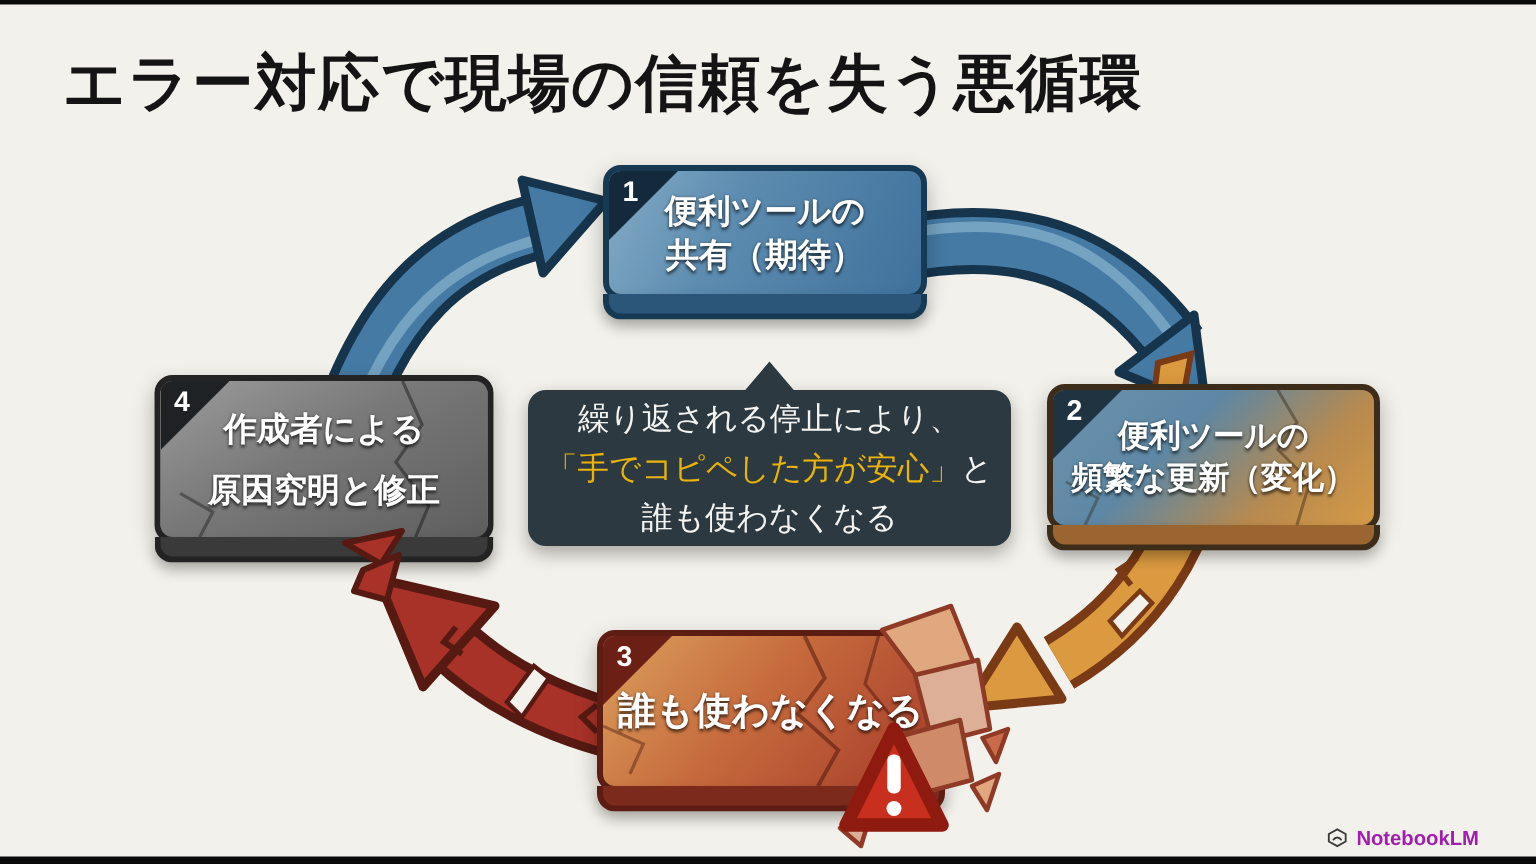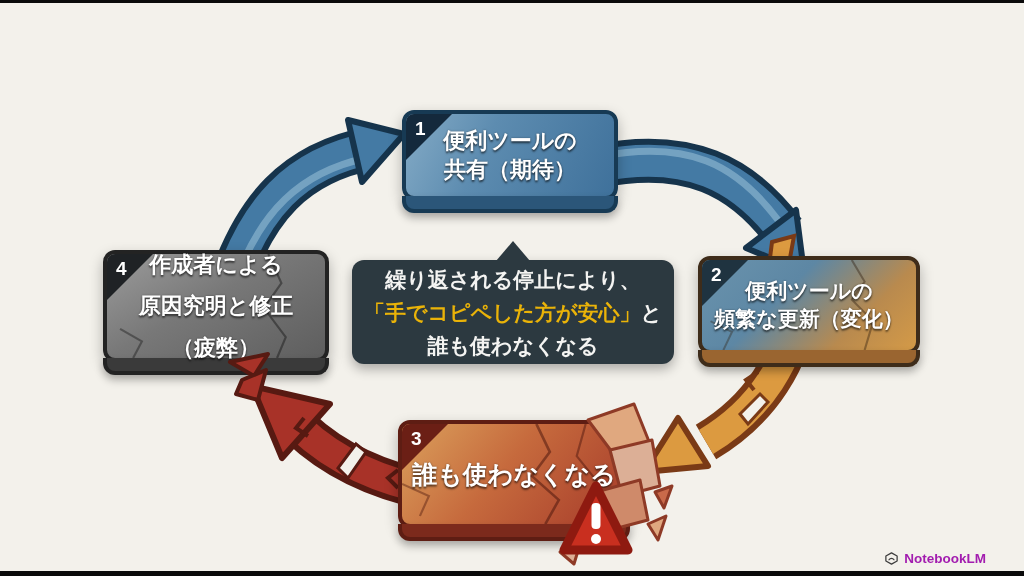--- a/index.html
+++ b/index.html
@@ -52,33 +52,34 @@
   .node4::after{border-color:#232323;background:#3a3a3a;}
   .node4 .badge-tri{background:#1f2225;}
   .node4 .node-text{font-size:22px;gap:12px;}
 
   .note{position:absolute;z-index:2;left:352px;top:260px;width:322px;height:104px;
     background:#2c3940;border-radius:12px;box-shadow:0 5px 12px rgba(0,0,0,.3);
     display:flex;flex-direction:column;justify-content:center;align-items:center;}
   .note::before{content:"";position:absolute;left:calc(50% - 17px);top:-19px;width:0;height:0;
     border-left:17px solid transparent;border-right:17px solid transparent;
     border-bottom:20px solid #2c3940;}
-  .note-line{color:#f4f4f2;font-size:21px;font-weight:700;line-height:33px;white-space:nowrap;}
+  .note-line{color:#f4f4f2;font-size:21px;font-weight:400;line-height:33px;white-space:nowrap;}
   .note-line .hl{color:#eab308;}
 
   .footer{position:absolute;right:38px;bottom:10px;z-index:4;display:flex;align-items:center;
     gap:5px;color:#a21caf;font-size:13.5px;font-weight:600;}
 </style>
 </head>
 <body>
 
 <div class="canvas">
   <div class="bar top"></div>
   <div class="bar bottom"></div>
 
+  <div class="title">エラー対応で現場の信頼を失う悪循環</div>
 
   <svg class="layer arrows" viewBox="0 0 1024 576">
 
     <g>
       <path d="M224,302 C252,205 298,162 372,148" fill="none" stroke="#16344c" stroke-width="44"></path>
       <path d="M224,302 C252,205 298,162 372,148" fill="none" stroke="#447aa4" stroke-width="32"></path>
       <path d="M232,292 C258,210 302,172 366,158" fill="none" stroke="#7aa6c4" stroke-width="7" opacity="0.9"></path>
       <polygon points="404,134 348,120 362,182" fill="#447aa4" stroke="#16344c" stroke-width="6" stroke-linejoin="round"></polygon>
     </g>
 
@@ -154,21 +155,20 @@
       <polyline points="74,0 80,14 72,26 82,40 78,50" fill="none" stroke="rgba(20,20,20,0.45)" stroke-width="1"></polyline>
       <polyline points="6,36 16,42 12,50" fill="none" stroke="rgba(20,20,20,0.4)" stroke-width="1"></polyline>
     </svg>
     <span class="badge">
       <span class="badge-tri"></span>
       <span class="badge-num">4</span>
     </span>
     <div class="node-text">
       <span>作成者による</span>
       <span>原因究明と修正</span>
-      <span>（疲弊）</span>
     </div>
   </div>
 
   <div class="note">
     <div class="note-line">繰り返される停止により、</div>
     <div class="note-line">
       <span class="hl">「手でコピペした方が安心」</span><span>と</span>
     </div>
     <div class="note-line">誰も使わなくなる</div>
   </div>

